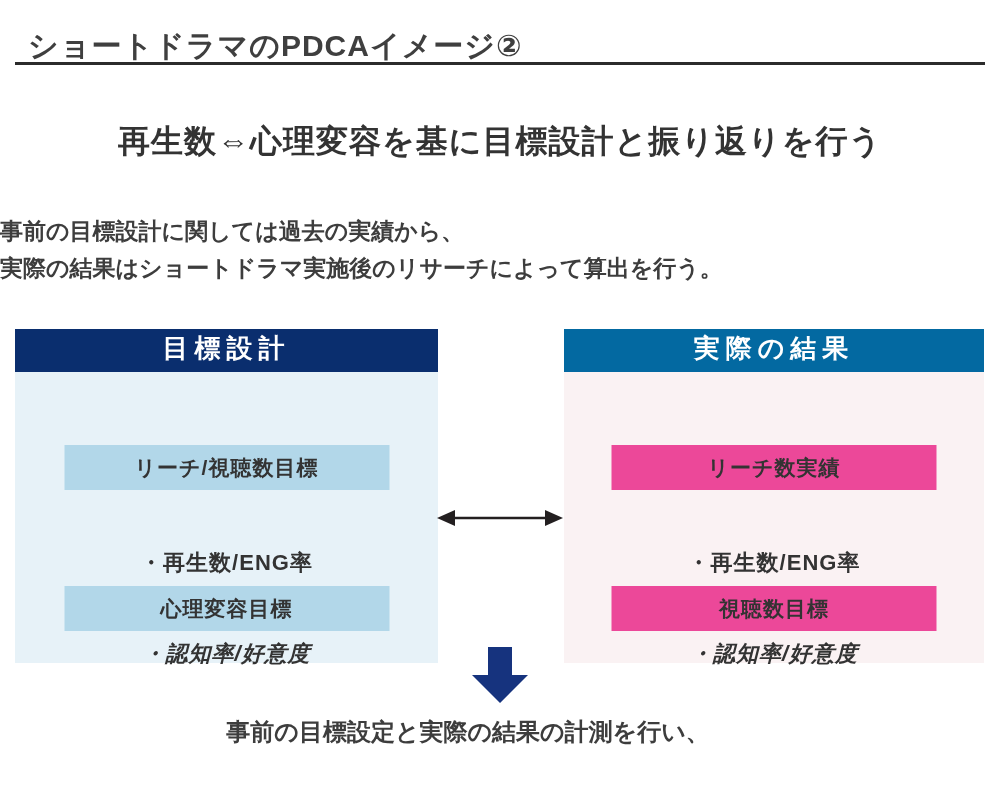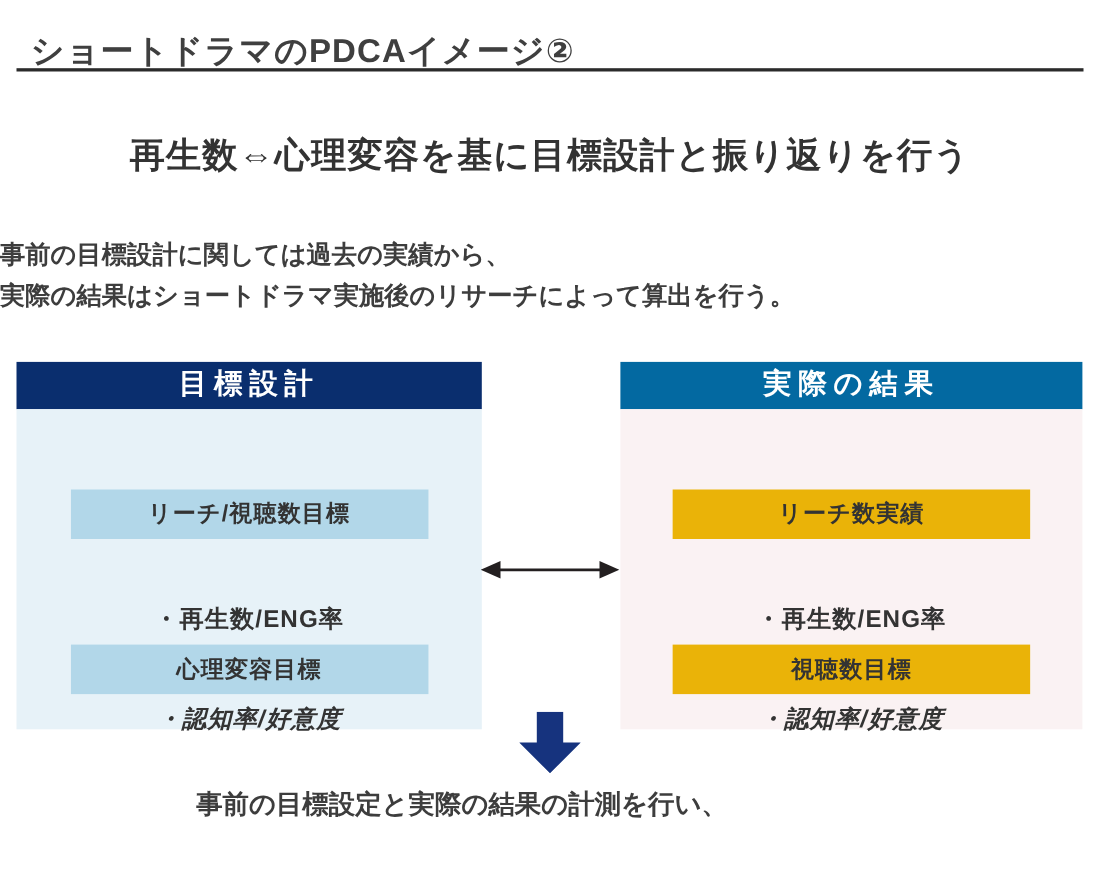--- a/index.html
+++ b/index.html
@@ -93,21 +93,21 @@
     transform: translateX(-50%);
     width: 325px;
     height: 45px;
     line-height: 45px;
     text-align: center;
     font-size: 21px;
     letter-spacing: 1px;
     color: #333333;
   }
   .band.blue { background: #b2d7e9; }
-  .band.pink { background: #eab308; }
+  .band.pink { background: #ec4899; }
   .band-1 { top: 33px; margin-top: 40px; }
   .band-2 { top: 214px; }
 
   .detail {
     position: absolute;
     left: 0;
     width: 100%;
     text-align: center;
     font-size: 22px;
     letter-spacing: 1px;
@@ -135,20 +135,21 @@
   
   .conclusion {
     position: absolute;
     left: 0;
     top: 712px;
     width: 840px;
     text-align: center;
     font-size: 24px;
     line-height: 39px;
     color: #3d3d3d;
+    padding-left: 48px;
   }
 </style>
 </head>
 <body>
 
 <div class="slide">
 
   <div class="page-title">ショートドラマのPDCAイメージ②</div>
   <div class="title-rule"></div>
 

